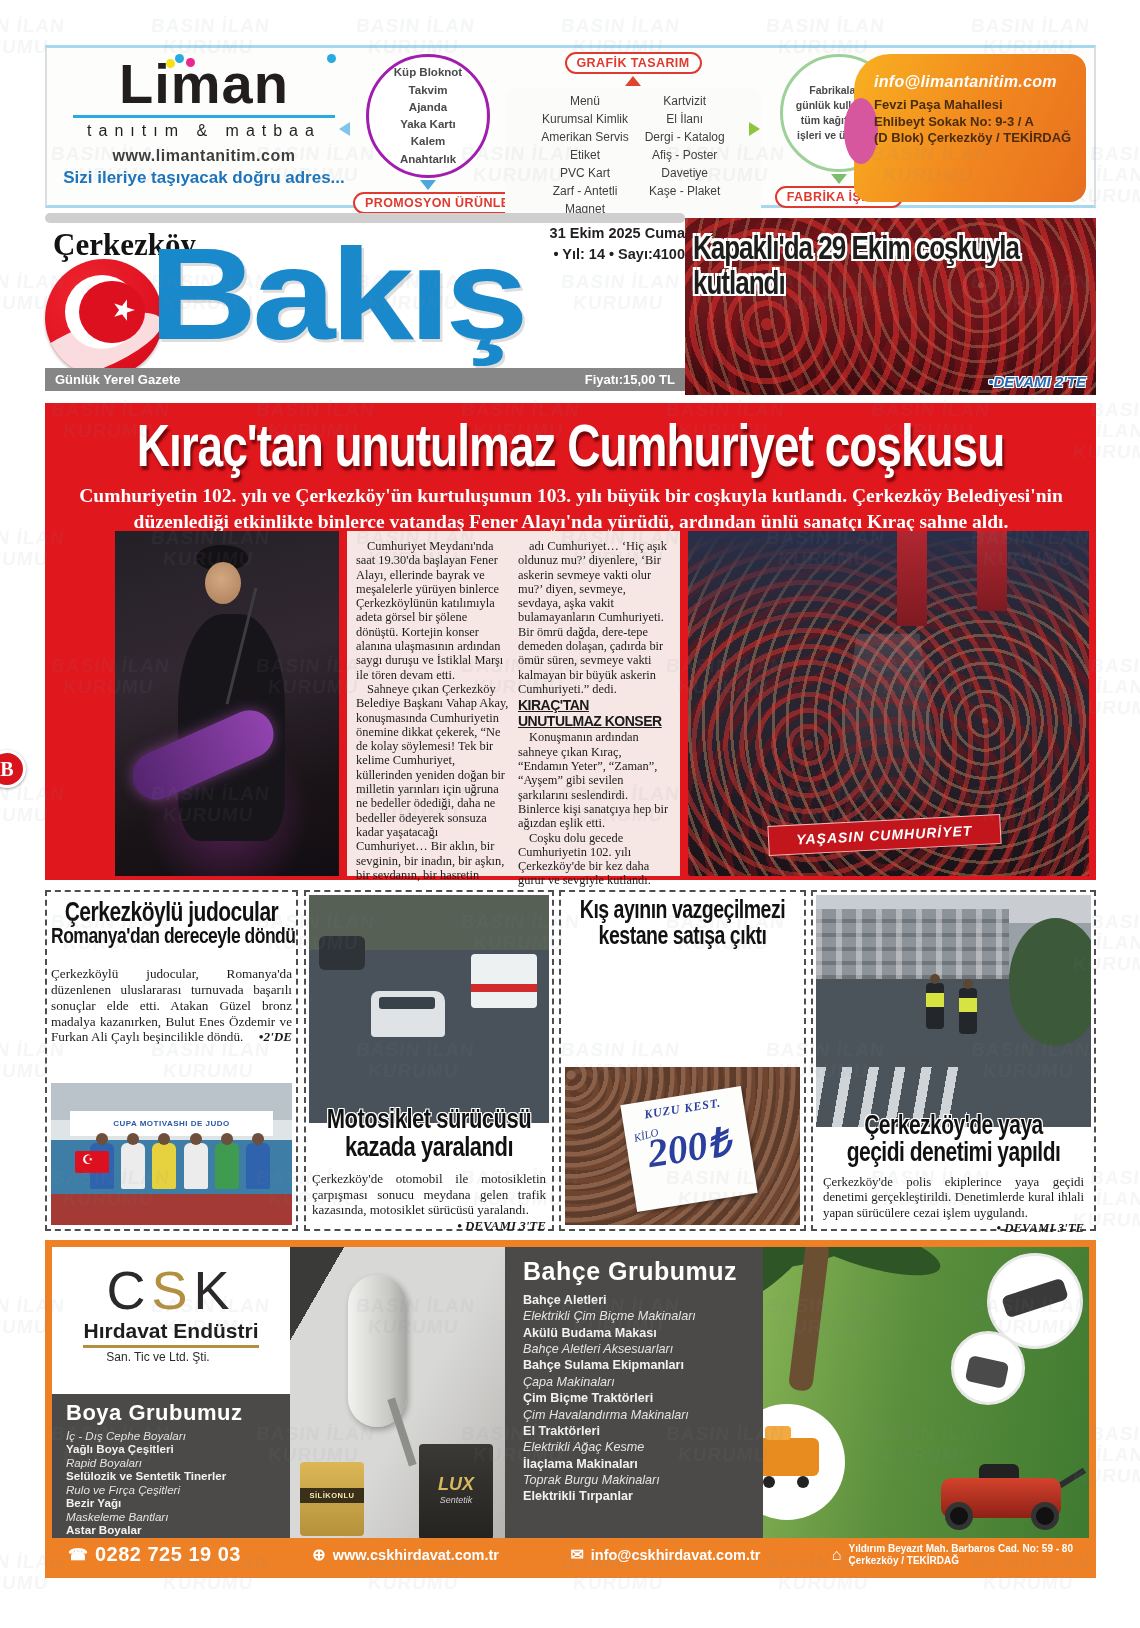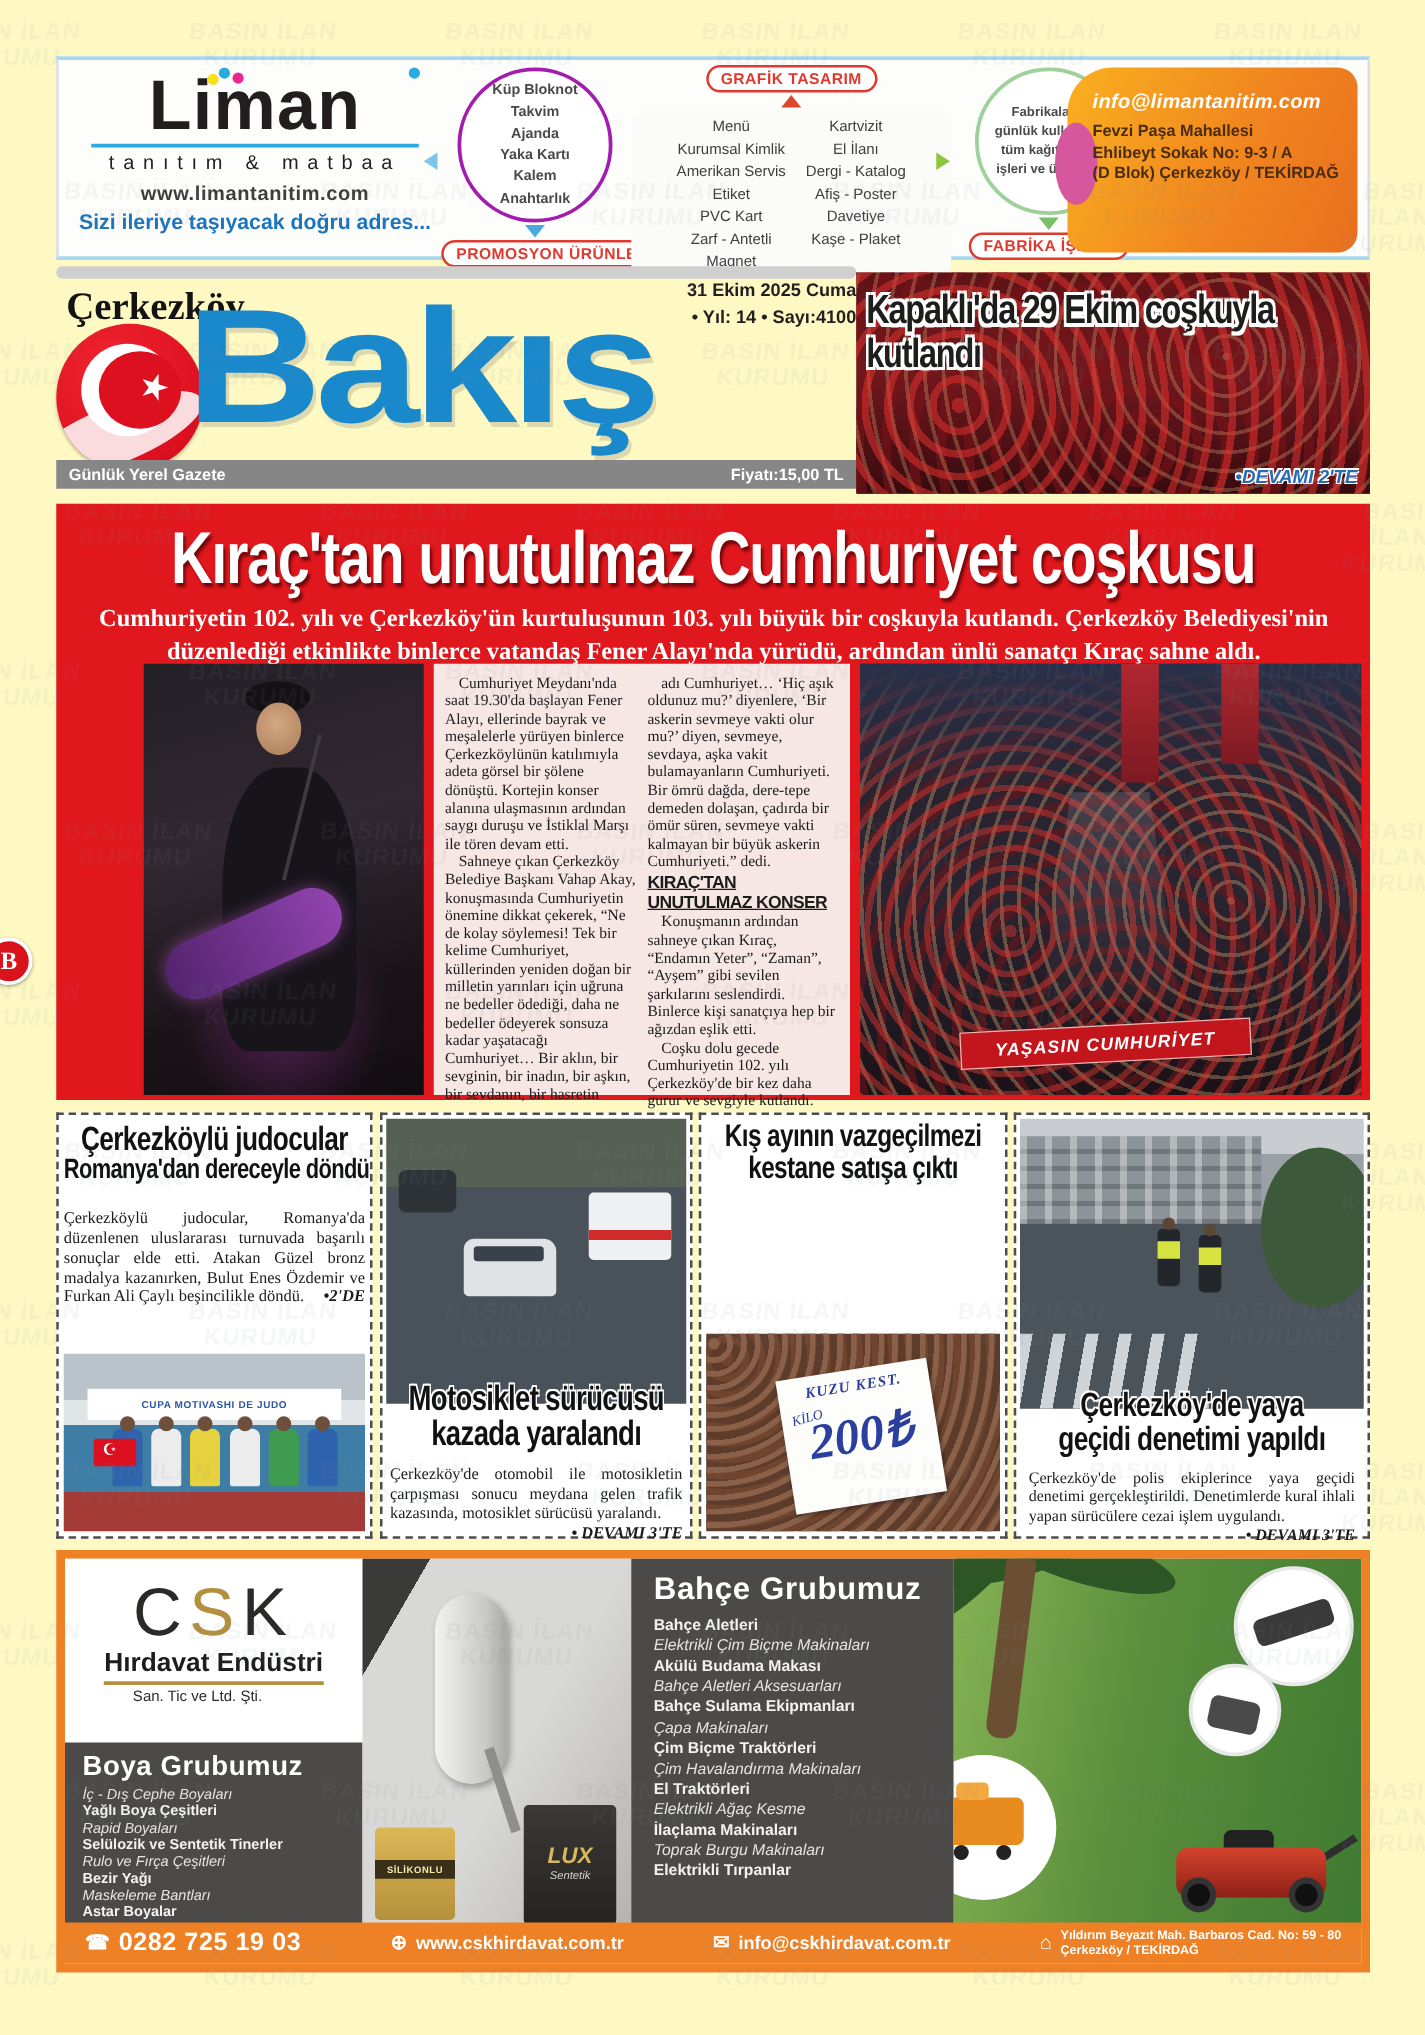--- a/index.html
+++ b/index.html
@@ -1,19 +1,19 @@
 <!DOCTYPE html>
 <html><head>
 <meta charset="utf-8">
 <style>
   * { margin:0; padding:0; box-sizing:border-box; }
   html,body { background:#e9e9e9; }
   #page {
     position:relative; width:1140px; height:1628px; margin:0 auto;
-    background:#fef9c3; overflow:hidden;
+    background:#ffffff; overflow:hidden;
     font-family:"Liberation Sans", sans-serif; color:#1c1c1c;
   }
   .abs { position:absolute; }
   .pre { white-space:pre-line; }
   .serif { font-family:"Liberation Serif", serif; }
 
   
   #wm-layer { position:absolute; inset:0; z-index:60; pointer-events:none; }
   .wm { position:absolute; text-align:center; font-weight:bold; font-size:19px;
         color:#7e8d98; opacity:.08; letter-spacing:1px; transform:skewX(-6deg); line-height:1.1;}

